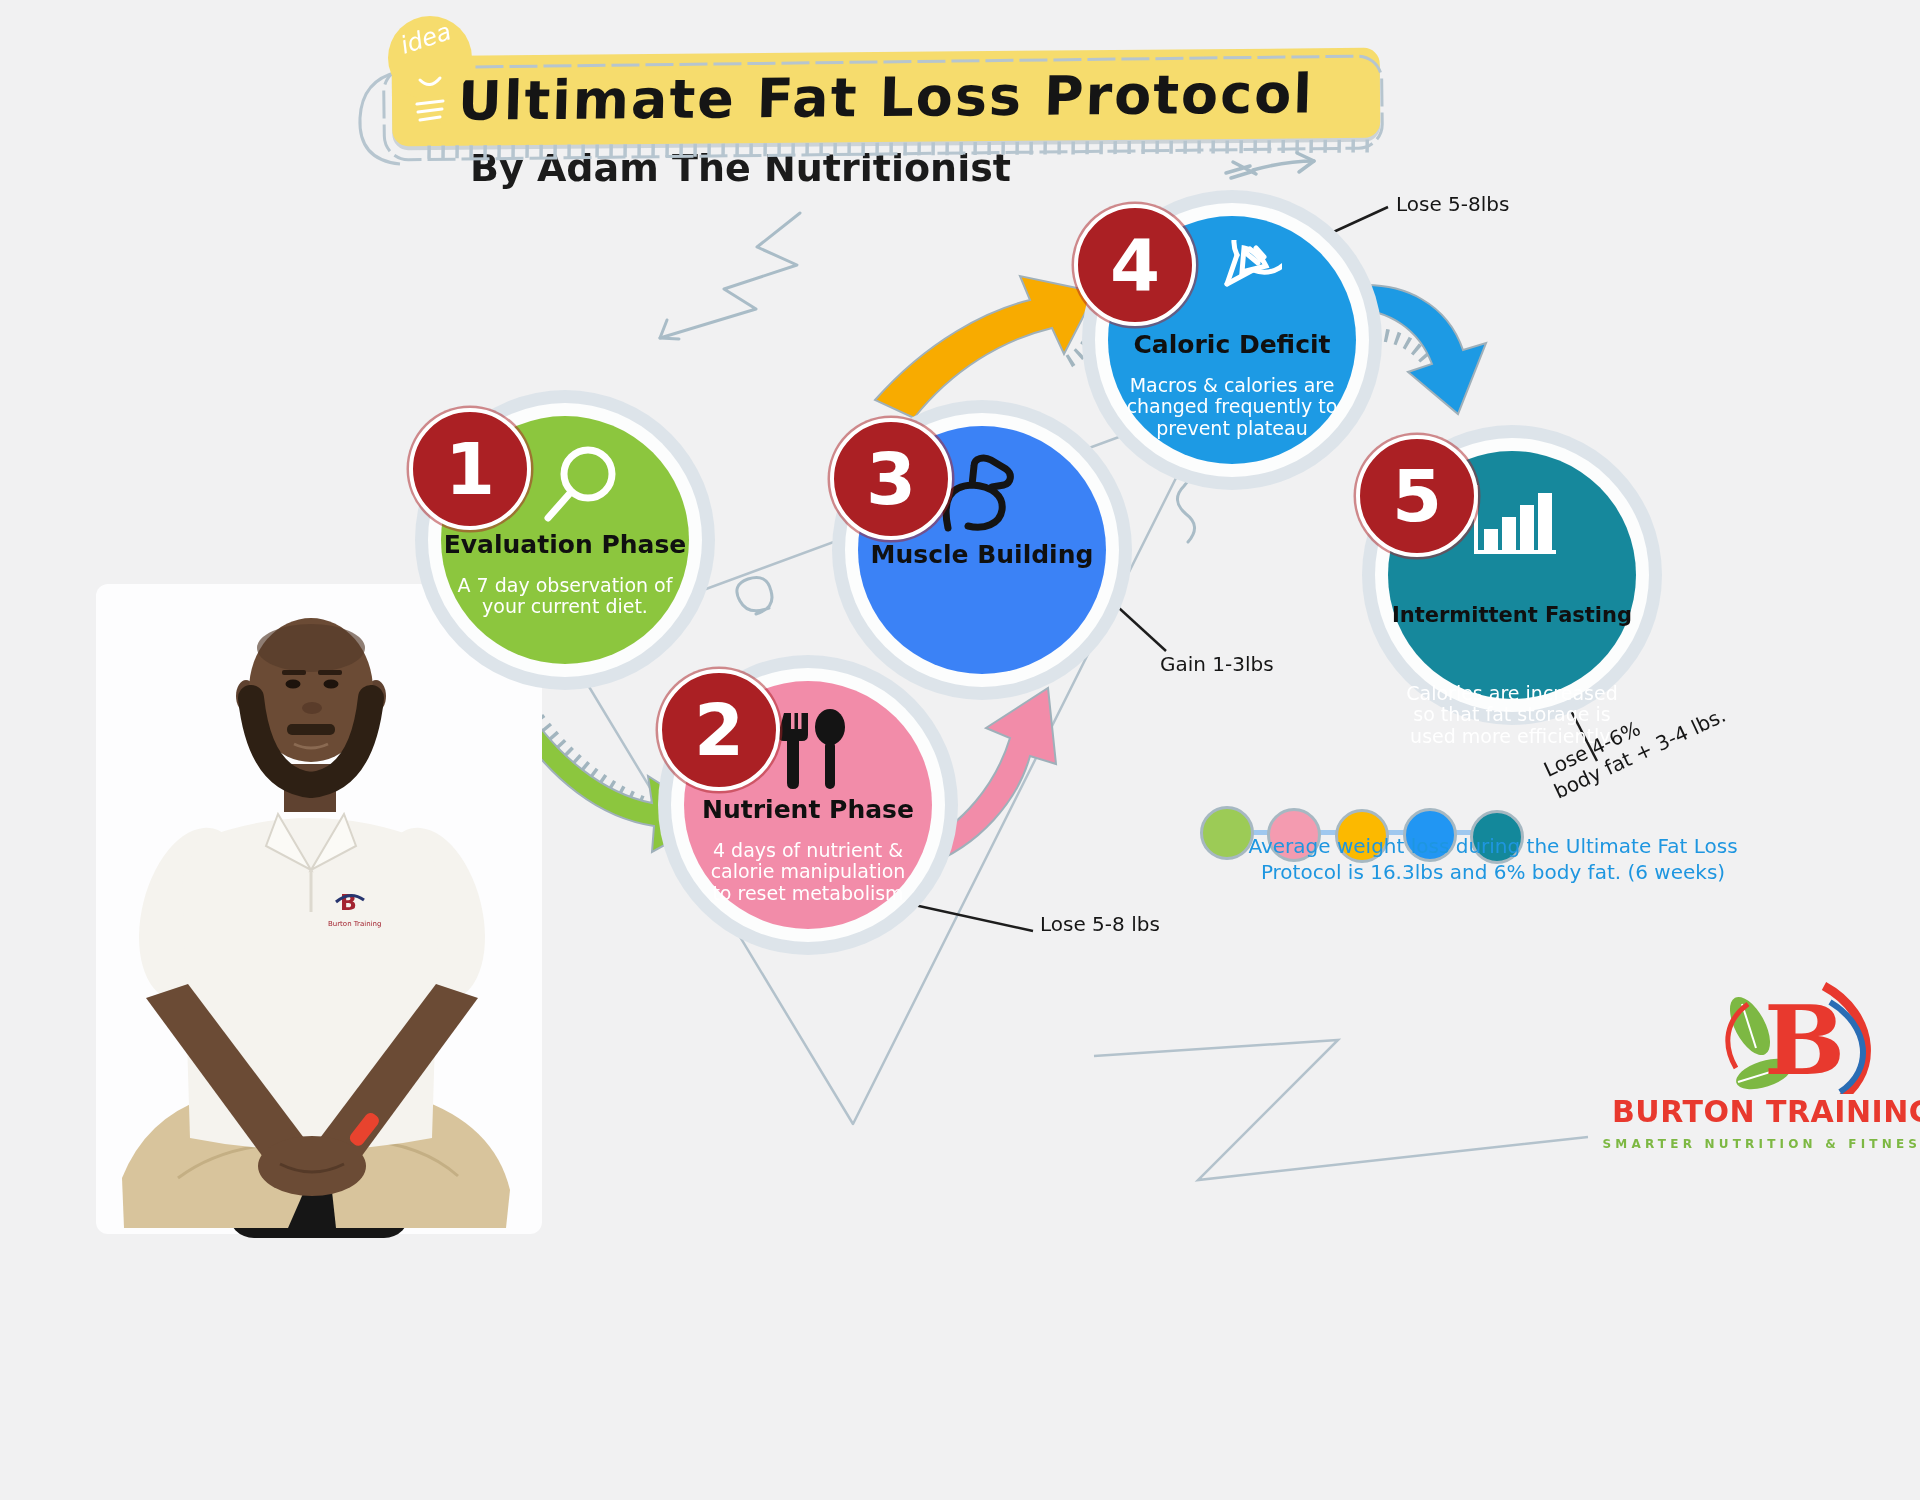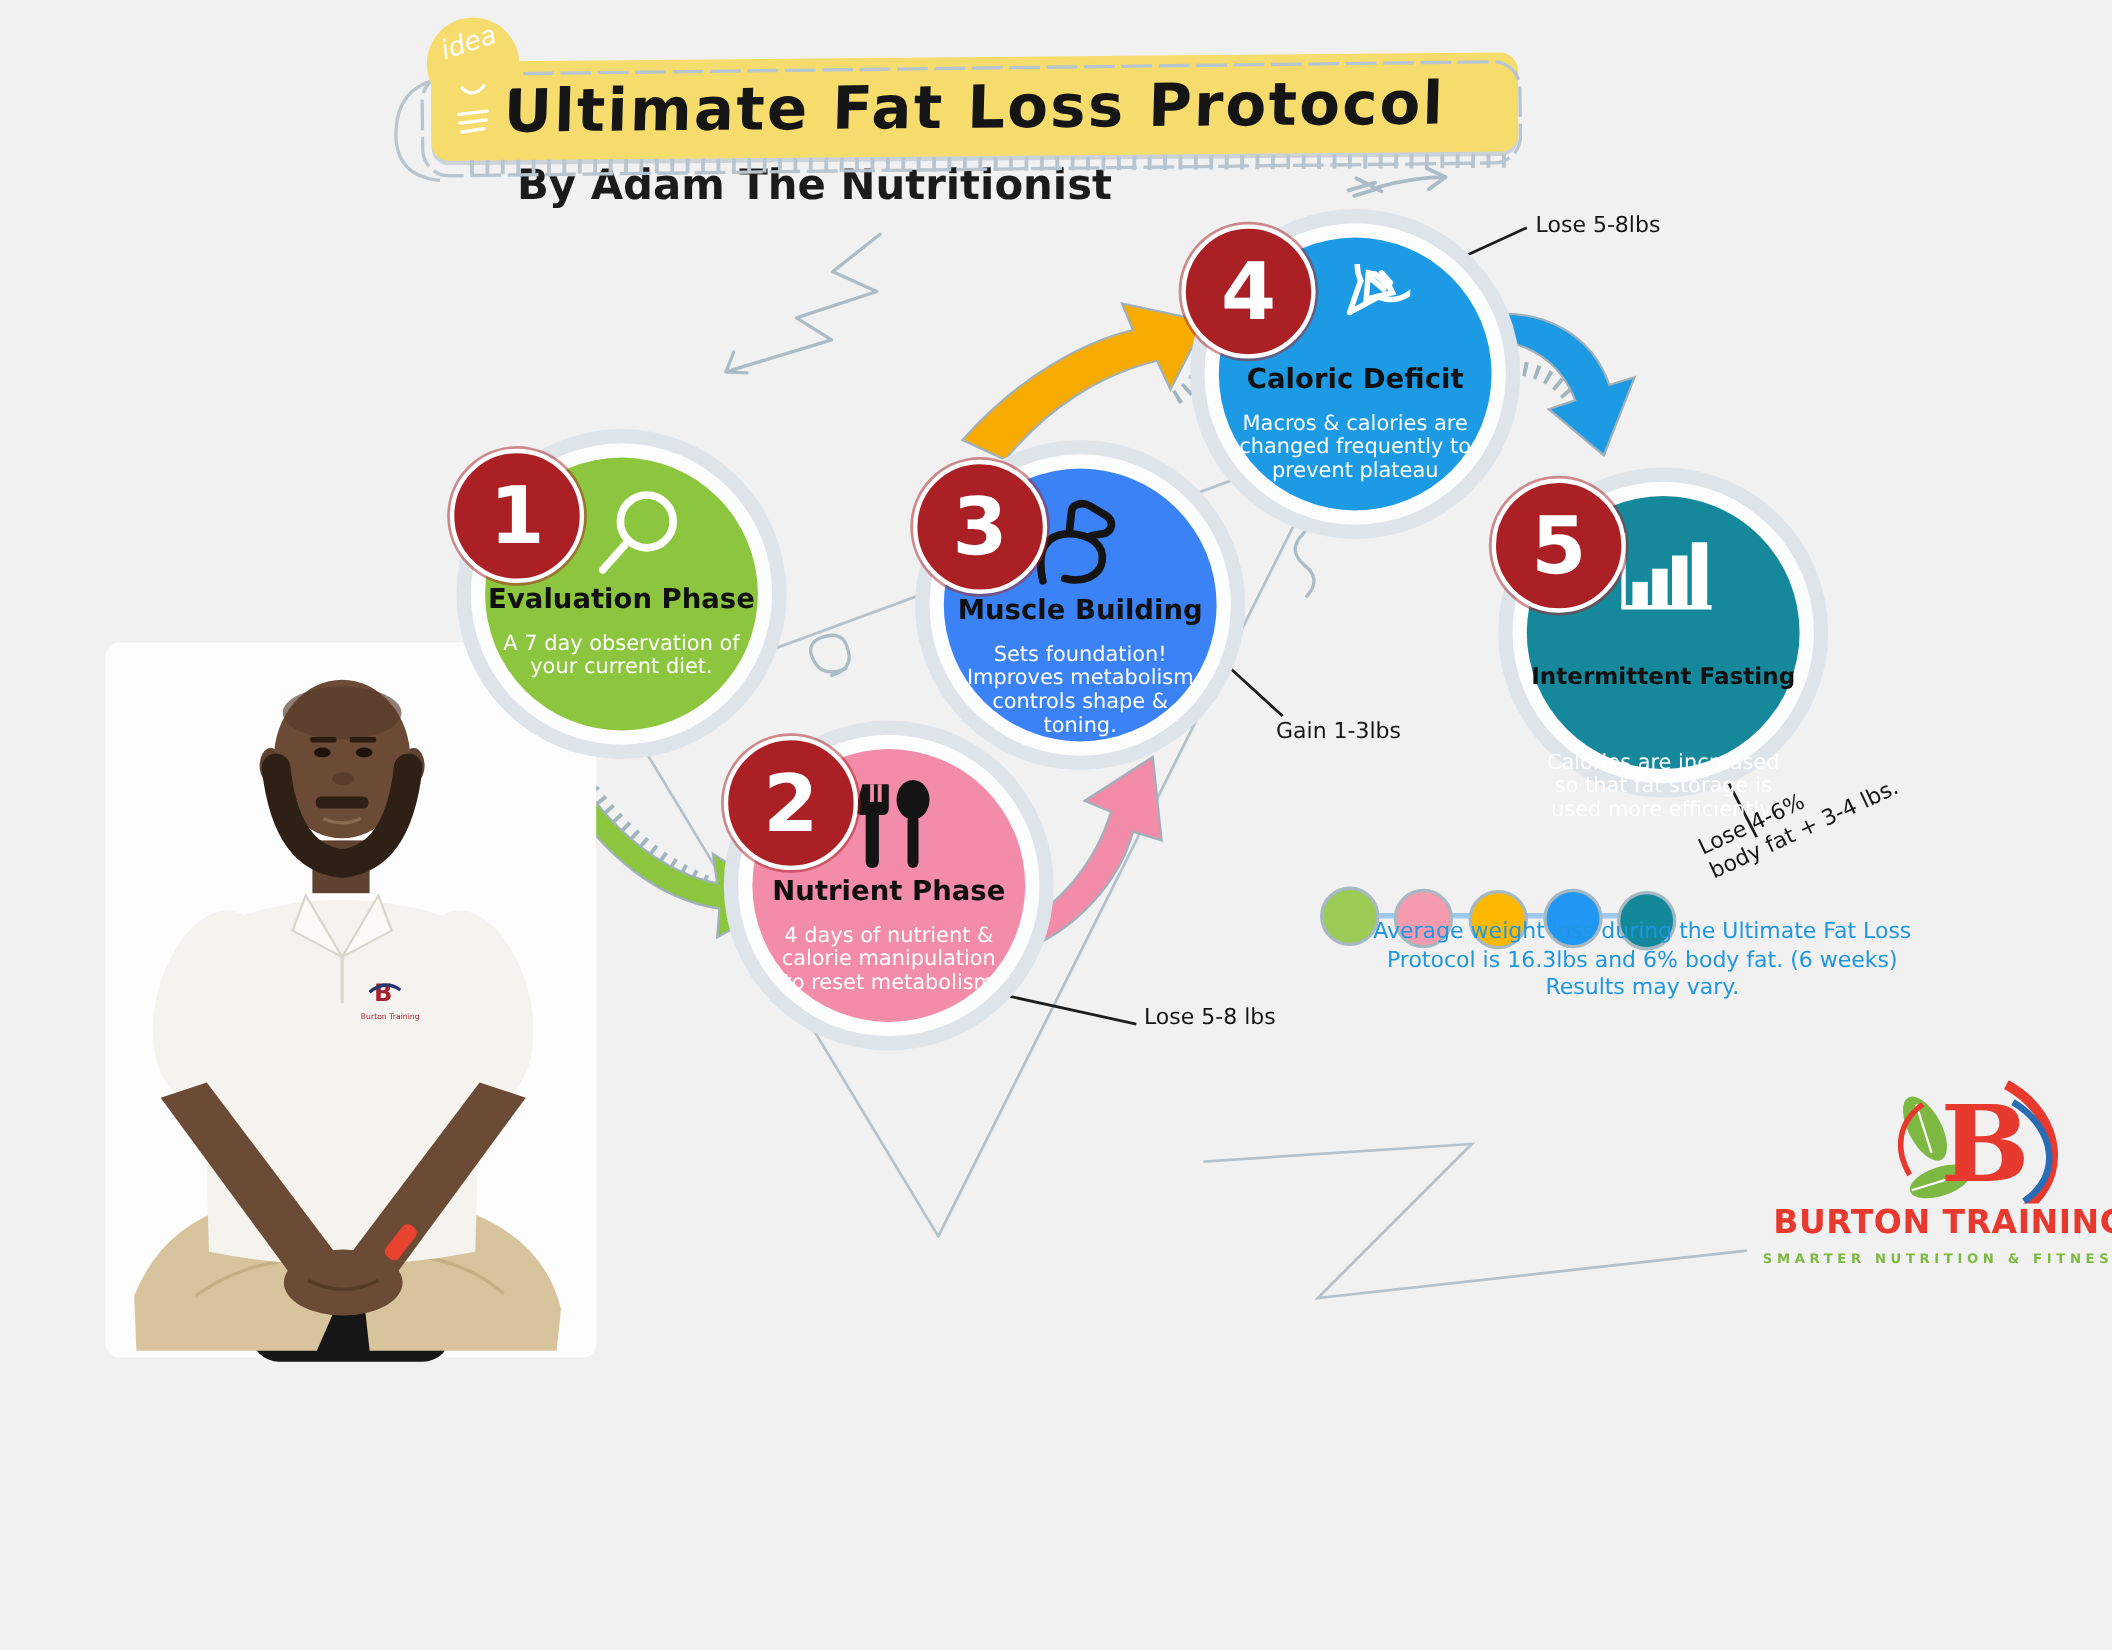--- a/index.html
+++ b/index.html
@@ -229,21 +229,20 @@
     <div class="disc" style="background: #3b82f6; text-align: center;">
       <div class="icon">
         <svg width="96" height="84" viewBox="0 0 96 84">
           <g stroke="#141414" stroke-width="7" fill="none" stroke-linecap="round" stroke-linejoin="round">
             <path d="M 14 76 C 8 48 16 34 38 33 L 40 14 C 40 6 50 4 57 8 L 72 17 C 79 22 77 31 70 33 L 58 35"></path>
             <path d="M 38 33 C 58 34 70 44 68 58 C 66 72 50 78 34 74"></path>
           </g>
         </svg>
       </div>
       <div class="title">Muscle Building</div>
-      <div class="body">Sets foundation! Improves metabolism controls shape &amp; toning.</div>
     </div>
     <div class="badge" style="left: -2px; top: 18px; background: rgb(171, 32, 36);">
         <span>3</span>
       </div>
   </div>
 
   <div class="phase" style="left:1082px;top:190px">
     <div class="ring" style="background: rgb(221, 228, 234);"></div>
     <div class="halo"></div>
     <div class="disc" style="background: rgb(29, 154, 228);">
@@ -305,21 +304,20 @@
     <div class="dot" style="left: 0px; top: 0px; background: rgb(156, 203, 86);"></div>
     <div class="dot" style="left: 67px; top: 2px; background: rgb(244, 155, 176);"></div>
     <div class="dot" style="left: 135px; top: 3px; background: rgb(252, 185, 0);"></div>
     <div class="dot" style="left: 203px; top: 2px; background: rgb(33, 150, 243);"></div>
     <div class="dot" style="left: 270px; top: 4px; background: rgb(19, 136, 155);"></div>
   </div>
 
   <div class="summary" style="color: rgb(30, 150, 224);">
     <div>Average weight loss during the Ultimate Fat Loss</div>
     <div>Protocol is 16.3lbs and 6% body fat. (6 weeks)</div>
-    <div>Results may vary.</div>
   </div>
 
   <svg class="abs" style="left:1692px;top:982px;z-index:3" width="220" height="112" viewBox="0 0 220 112">
     <ellipse cx="58" cy="44" rx="15" ry="32" fill="#7db843" transform="rotate(-28 58 44)"></ellipse>
     <path d="M 50 22 L 64 66" stroke="#ffffff" stroke-width="2"></path>
     <ellipse cx="72" cy="92" rx="29" ry="13" fill="#7db843" transform="rotate(-18 72 92)"></ellipse>
     <path d="M 46 100 L 98 84" stroke="#ffffff" stroke-width="2"></path>
     <path d="M 44 86 C 30 62 34 38 56 22" stroke="#e8392e" stroke-width="5" fill="none"></path>
     <path d="M 132 4 C 184 32 190 96 140 122" stroke="#e8392e" stroke-width="9" fill="none"></path>
     <path d="M 138 20 C 178 44 182 88 148 110" stroke="#2a6db5" stroke-width="6" fill="none"></path>

